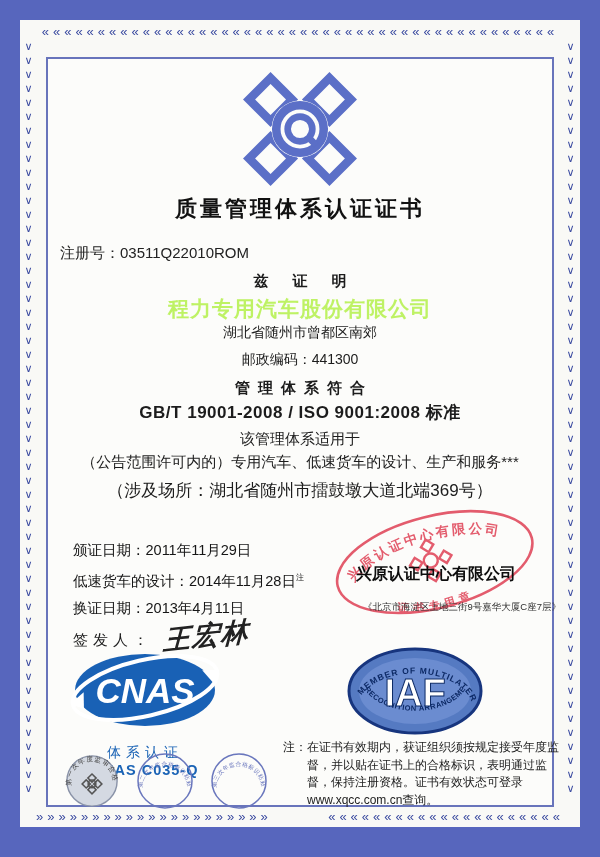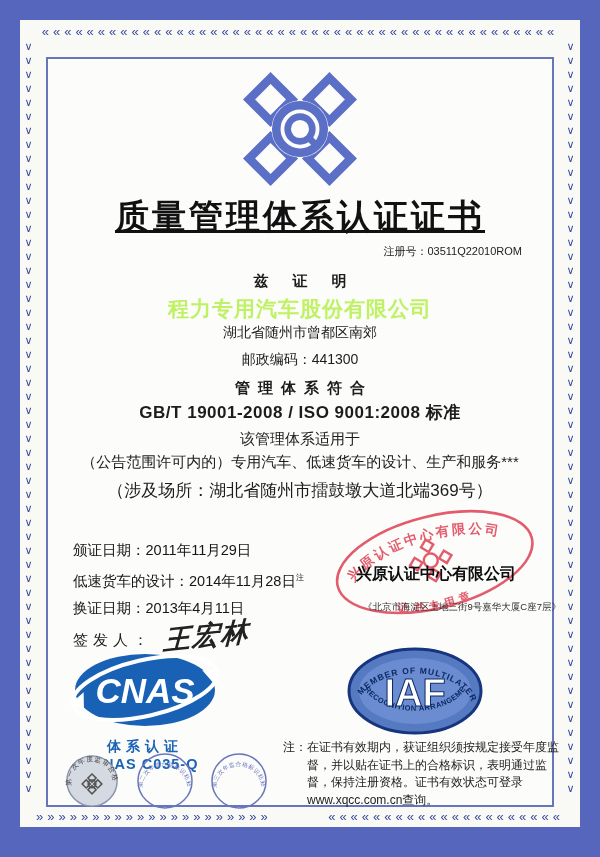--- a/index.html
+++ b/index.html
@@ -11,22 +11,22 @@
   .chev{color:#3a4aa0;overflow:hidden;white-space:nowrap;user-select:none;}
   .chev-top{position:absolute;left:24px;top:24px;width:552px;height:16px;
         font-size:13px;letter-spacing:4px;text-align:center;}
   .chev-col{position:absolute;top:40px;height:766px;width:14px;font-size:11px;line-height:14px;
         writing-mode:vertical-rl;text-orientation:upright;letter-spacing:1px;}
   .chev-left{left:22px;} .chev-right{right:22px;}
   .chev-bottom{position:absolute;left:36px;right:36px;top:809px;height:16px;display:flex;
         justify-content:space-between;font-size:13px;letter-spacing:4px;}
   .center{position:absolute;left:60px;width:480px;text-align:center;}
   .logo-main{position:absolute;left:243px;top:72px;width:114px;height:114px;}
-  .title{top:194px;font-size:34px;font-weight:bold;letter-spacing:3px;color:#111;text-decoration:underline;}
-  .regline{position:absolute;left:60px;top:244px;width:462px;text-align:right;font-size:11px;color:#222;}
+  .title{top:194px;font-size:22px;font-weight:bold;letter-spacing:3px;color:#111;}
+  .regline{position:absolute;left:60px;top:244px;width:462px;font-size:15px;color:#222;}
   .certify{top:272px;font-size:15px;font-weight:bold;letter-spacing:24px;padding-left:24px;width:456px;}
   .company{top:295px;font-size:21px;font-weight:bold;letter-spacing:1px;color:#bef264;}
   .addr{top:324px;font-size:14px;}
   .postal{top:351px;font-size:14px;}
   .conform{top:379px;font-size:15px;font-weight:bold;letter-spacing:8px;padding-left:8px;width:472px;}
   .standard{top:401px;font-size:17px;font-weight:bold;letter-spacing:.5px;}
   .scope-intro{top:430px;font-size:15px;}
   .scope1{top:453px;font-size:15px;font-weight:400;}
   .scope2{top:479px;font-size:17px;}
   .dates{position:absolute;left:73px;top:537px;font-size:14.5px;line-height:27px;color:#161616;}
@@ -34,21 +34,21 @@
   .signer{position:absolute;left:73px;top:618px;font-size:15px;letter-spacing:5px;}
   .signature{display:inline-block;font-size:27px;font-weight:bold;font-style:italic;
         letter-spacing:2px;transform:rotate(-6deg) skewX(-8deg);margin-left:10px;color:#222;}
   .stamp{position:absolute;left:328px;top:508px;width:214px;height:110px;
         transform:rotate(-14deg);opacity:.88;}
   .issuer-name{position:absolute;left:308px;top:564px;width:256px;text-align:center;
         font-size:16px;font-weight:600;color:#0d0d0d;z-index:4;}
   .issuer-addr{position:absolute;left:291px;top:601px;width:270px;text-align:right;
         font-size:9.5px;color:#2e2e2e;z-index:4;}
   .cnas-wrap{position:absolute;left:55px;top:646px;width:180px;text-align:center;}
-  .cnas-cap1{font-size:14px;font-weight:bold;color:#1a63b5;letter-spacing:5px;margin-top:2px;}
+  .cnas-cap1{font-size:14px;font-weight:normal;color:#1a63b5;letter-spacing:5px;margin-top:8px;}
   .cnas-cap2{font-size:14.5px;font-weight:bold;color:#1a63b5;letter-spacing:1px;}
   .iaf-wrap{position:absolute;left:345px;top:646px;width:140px;}
   .note{position:absolute;left:283px;top:739px;width:284px;font-size:12px;line-height:17.5px;
         color:#222;display:flex;z-index:5;}
   .note-label{flex:0 0 auto;}
   .seals{position:absolute;left:64px;top:751px;width:216px;height:62px;display:flex;gap:16px;z-index:5;}
 </style>
 </head>
 <body>
 

